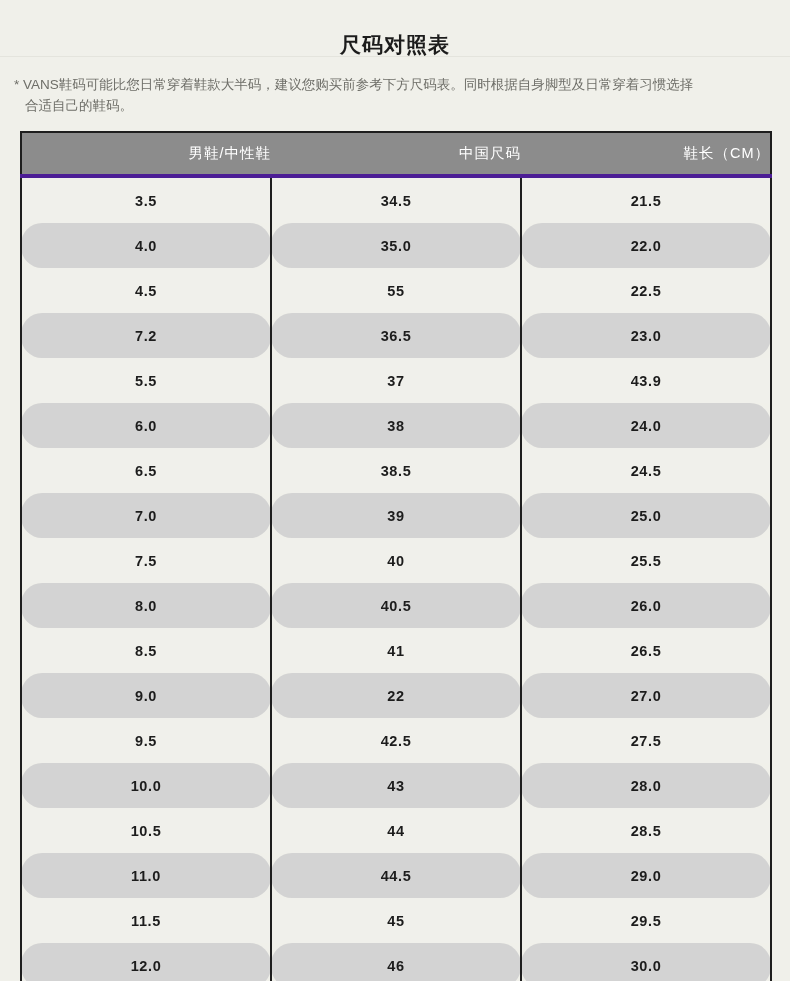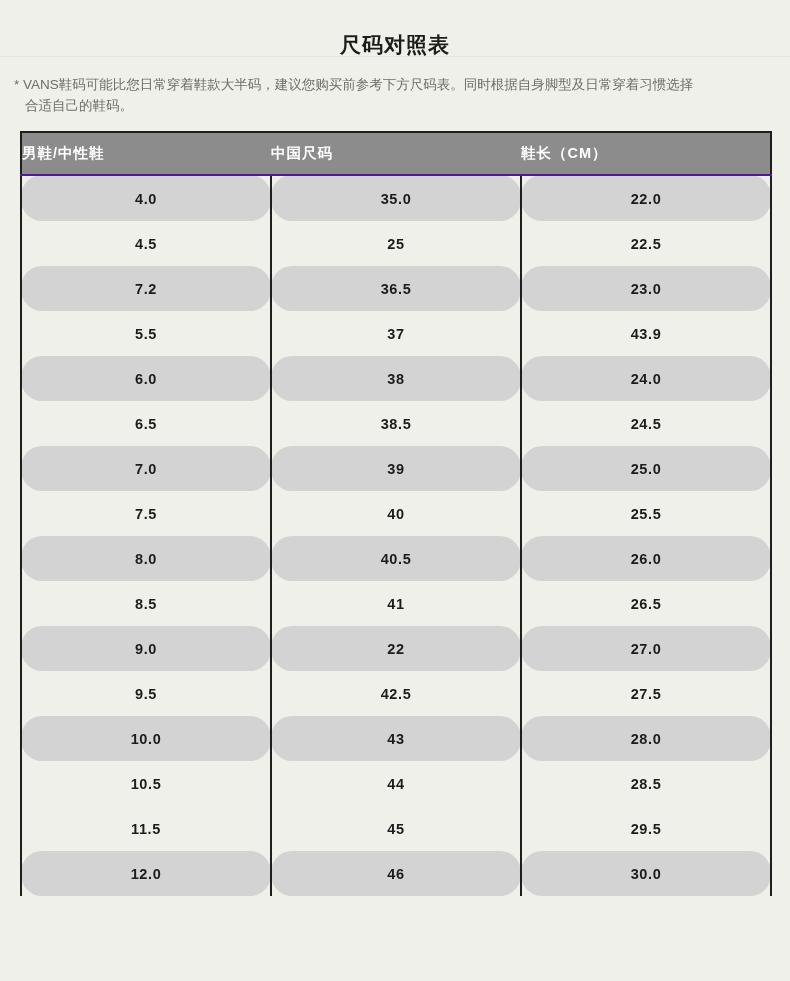--- a/index.html
+++ b/index.html
@@ -79,26 +79,26 @@
   }
   .size-table col {
     width: 250px;
   }
 
   .size-table thead th {
     height: 41px;
     background: #8c8c8c;
     color: #ffffff;
     font-size: 14.5px;
-    font-weight: bold;
+    font-weight: normal;
     letter-spacing: 1px;
-    text-align: left;
+    text-align: right;
     vertical-align: middle;
     border-top: 2px solid #1e1e1e;
-    border-bottom: 2px solid #4c1d95;
+    border-bottom: 4px solid #4c1d95;
     padding: 0;
   }
 
   .size-table tbody td {
     height: 45px;
     font-size: 14.5px;
     font-weight: bold;
     color: #1c1c1c;
     text-align: center;
     vertical-align: middle;
@@ -141,28 +141,33 @@
         <col>
     </colgroup>
     <thead>
       <tr>
         <th>男鞋/中性鞋</th>
         <th>中国尺码</th>
         <th>鞋长（CM）</th>
       </tr>
     </thead>
     <tbody id="table-body">
+        <tr class="row-odd">
+          <td>3.5</td>
+          <td>34.5</td>
+          <td>21.5</td>
+        </tr>
         <tr class="row-even">
           <td>4.0</td>
           <td>35.0</td>
           <td>22.0</td>
         </tr>
         <tr class="row-odd">
           <td>4.5</td>
-          <td>25</td>
+          <td>55</td>
           <td>22.5</td>
         </tr>
         <tr class="row-even">
           <td>7.2</td>
           <td>36.5</td>
           <td>23.0</td>
         </tr>
         <tr class="row-odd">
           <td>5.5</td>
           <td>37</td>
@@ -211,20 +216,25 @@
         <tr class="row-even">
           <td>10.0</td>
           <td>43</td>
           <td>28.0</td>
         </tr>
         <tr class="row-odd">
           <td>10.5</td>
           <td>44</td>
           <td>28.5</td>
         </tr>
+        <tr class="row-even">
+          <td>11.0</td>
+          <td>44.5</td>
+          <td>29.0</td>
+        </tr>
         <tr class="row-odd">
           <td>11.5</td>
           <td>45</td>
           <td>29.5</td>
         </tr>
         <tr class="row-even">
           <td>12.0</td>
           <td>46</td>
           <td>30.0</td>
         </tr>

